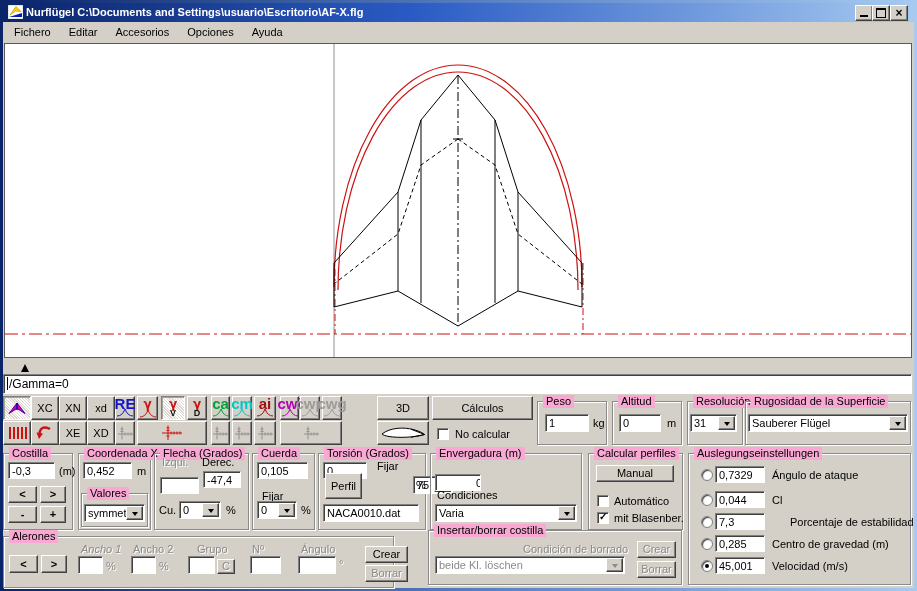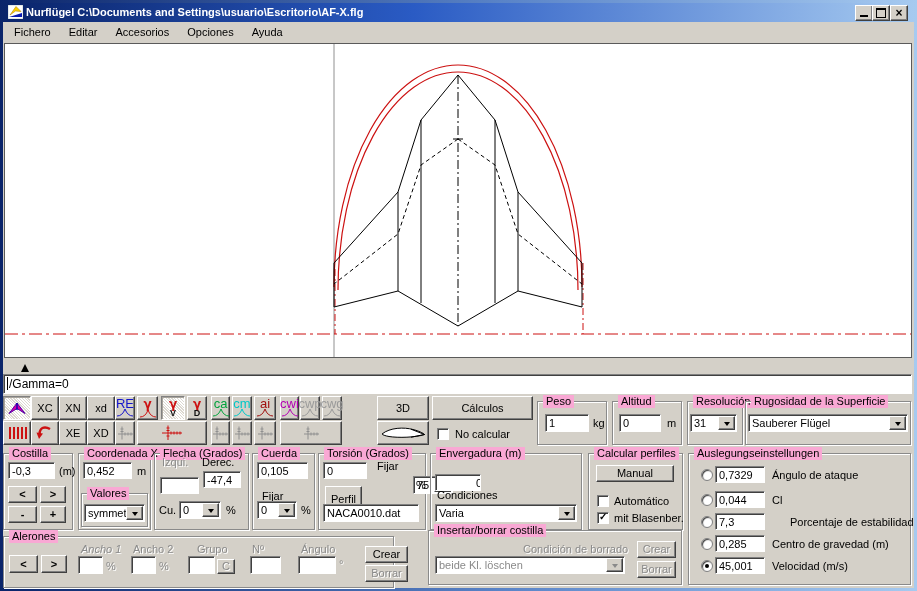--- a/index.html
+++ b/index.html
@@ -21,21 +21,21 @@
   .in{background:#fff;border:1px solid;border-color:#808080 #fff #fff #808080;box-shadow:inset 1px 1px 0 #404040;
       box-sizing:border-box;padding:2px 3px;overflow:hidden;white-space:nowrap;position:absolute;}
   .gamma{left:0;top:371px;width:909px;height:20px;font-size:12px;}
   .caret{display:inline-block;width:1px;height:13px;background:#000;vertical-align:-2px;margin-right:1px;}
   .btn,.tb{position:absolute;background:#D4D0C8;border:1px solid;border-color:#fff #404040 #404040 #fff;
       box-shadow:inset -1px -1px 0 #808080;box-sizing:border-box;display:flex;align-items:center;justify-content:center;
       text-align:center;flex-direction:column;line-height:11px;}
   .tb{height:24px;}
   .pressed{border-color:#808080 #fff #fff #808080;box-shadow:inset 1px 1px 0 #a8a49c;
       background-color:#dcd8d0;background-image:repeating-linear-gradient(45deg,#fff 0 1px,rgba(255,255,255,0) 1px 2px);}
-  .cvl{font-size:13px;font-weight:normal;line-height:9px;display:block;}
+  .cvl{font-size:15px;font-weight:bold;line-height:9px;display:block;}
   .gam{font-family:"DejaVu Sans","Liberation Sans",sans-serif;font-size:12px;font-weight:bold;line-height:10px;color:#CC1111;}
   .sub{font-size:9px;font-weight:bold;line-height:8px;color:#111;}
   .g{position:absolute;border:1px solid #8a8a8a;box-shadow:inset 1px 1px 0 #fff,1px 1px 0 #fff;box-sizing:border-box;}
   .gt{position:absolute;top:-7px;left:5px;background:#f9a8d4;padding:0 3px;line-height:13px;white-space:nowrap;}
   .lbl{position:absolute;white-space:nowrap;}
   .dis{color:#8a8a8a;text-shadow:1px 1px 0 #fff;}
   .dd{position:absolute;background:#fff;border:1px solid;border-color:#808080 #fff #fff #808080;box-shadow:inset 1px 1px 0 #404040;
       box-sizing:border-box;}
   .ddv{position:absolute;left:3px;top:2px;right:16px;overflow:hidden;white-space:nowrap;}
   .dda{position:absolute;right:1px;top:1px;bottom:1px;width:15px;background:#D4D0C8;border:1px solid;
@@ -369,21 +369,21 @@
       </div>
   <div class="in" style="left:320px;top:459px;width:44px;height:17px;"><span>0</span></div>
   <span class="lbl" style="left:374px;top:457px;">Fijar</span>
   <div class="dd" style="left:370px;top:473px;width:40px;height:18px;margin-left:40px;">
     <span class="ddv">75</span>
     <span class="dda">
           <i class="tri"></i>
         </span>
       </div>
   <span class="lbl" style="left:413px;top:476px;">%</span>
-  <div class="btn" style="left:322px;top:483px;width:37px;height:26px;">
+  <div class="btn" style="left:322px;top:470px;width:37px;height:26px;">
         <span>Perfil</span>
       </div>
   <div class="in" style="left:320px;top:501px;width:96px;height:18px;"><span>NACA0010.dat</span></div>
 
   <div class="g" style="left:427px;top:450px;width:152px;height:77px;">
     <span class="gt">Envergadura (m)</span>
       </div>
   <div class="in" style="left:432px;top:471px;width:46px;height:17px;padding-left:40px;"><span>0,6</span></div>
   <span class="lbl" style="left:434px;top:486px;">Condiciones</span>
   <div class="dd" style="left:432px;top:501px;width:142px;height:18px;">

